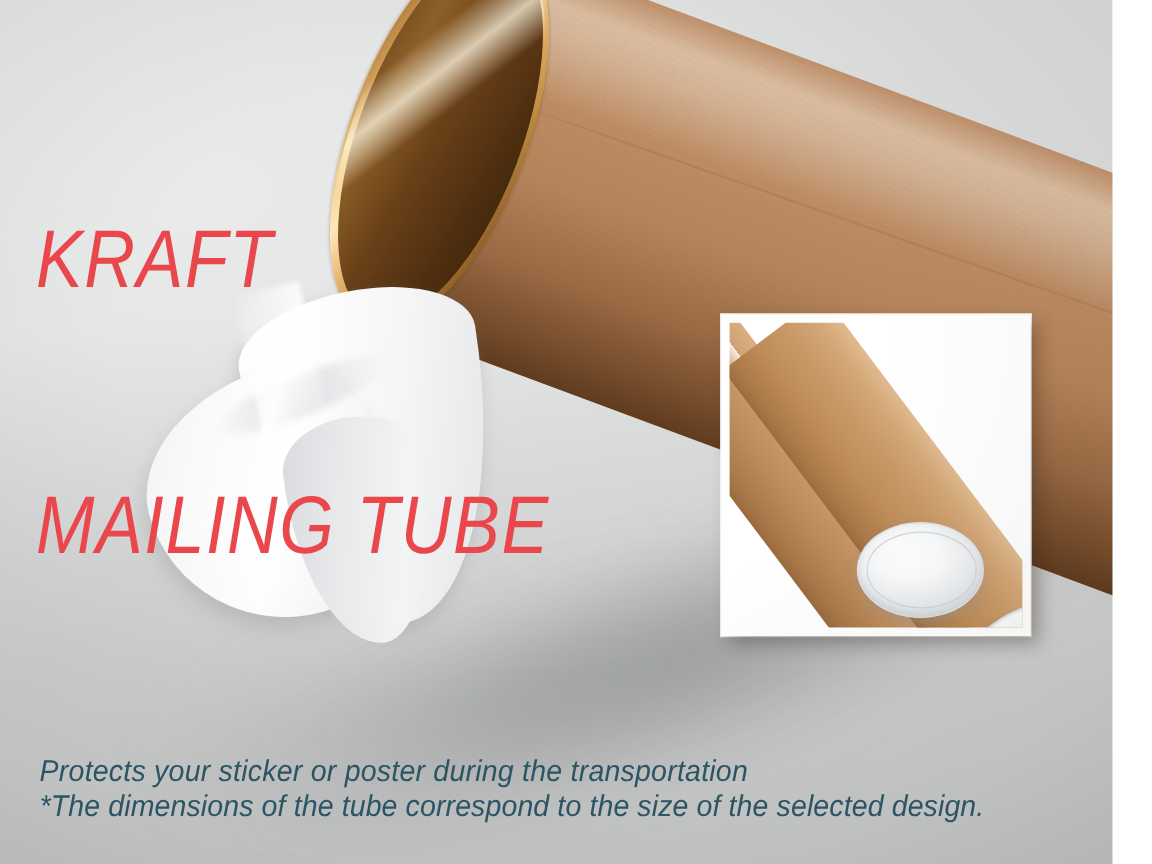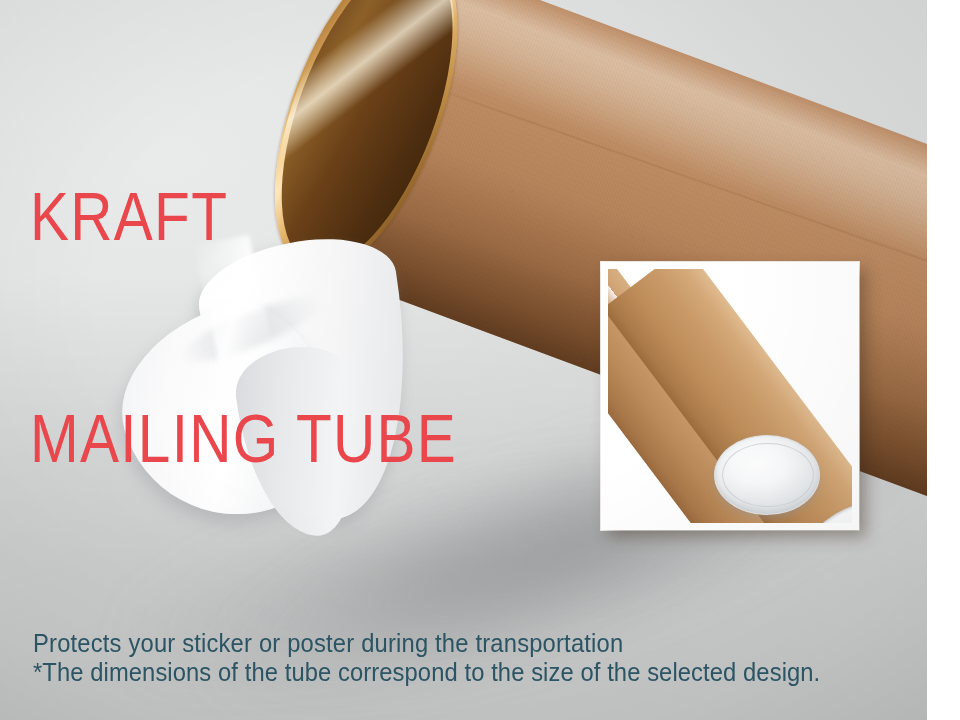--- a/index.html
+++ b/index.html
@@ -8,20 +8,21 @@
     padding: 0;
     background: #ffffff;
   }
   #stage {
     position: relative;
     width: 927px;
     height: 720px;
     overflow: hidden;
     font-family: "Liberation Sans", sans-serif;
     background: #e3e4e4;
+    font-style: italic;
   }
 
   
   .bg-base {
     position: absolute;
     inset: 0;
     background:
       radial-gradient(ellipse 70% 55% at 18% 22%, #e9eaea 0%, #e3e4e4 55%, #dcdddd 100%),
       linear-gradient(168deg, #e7e8e8 0%, #e2e3e3 45%, #d5d6d6 78%, #cfd0d0 100%);
   }

